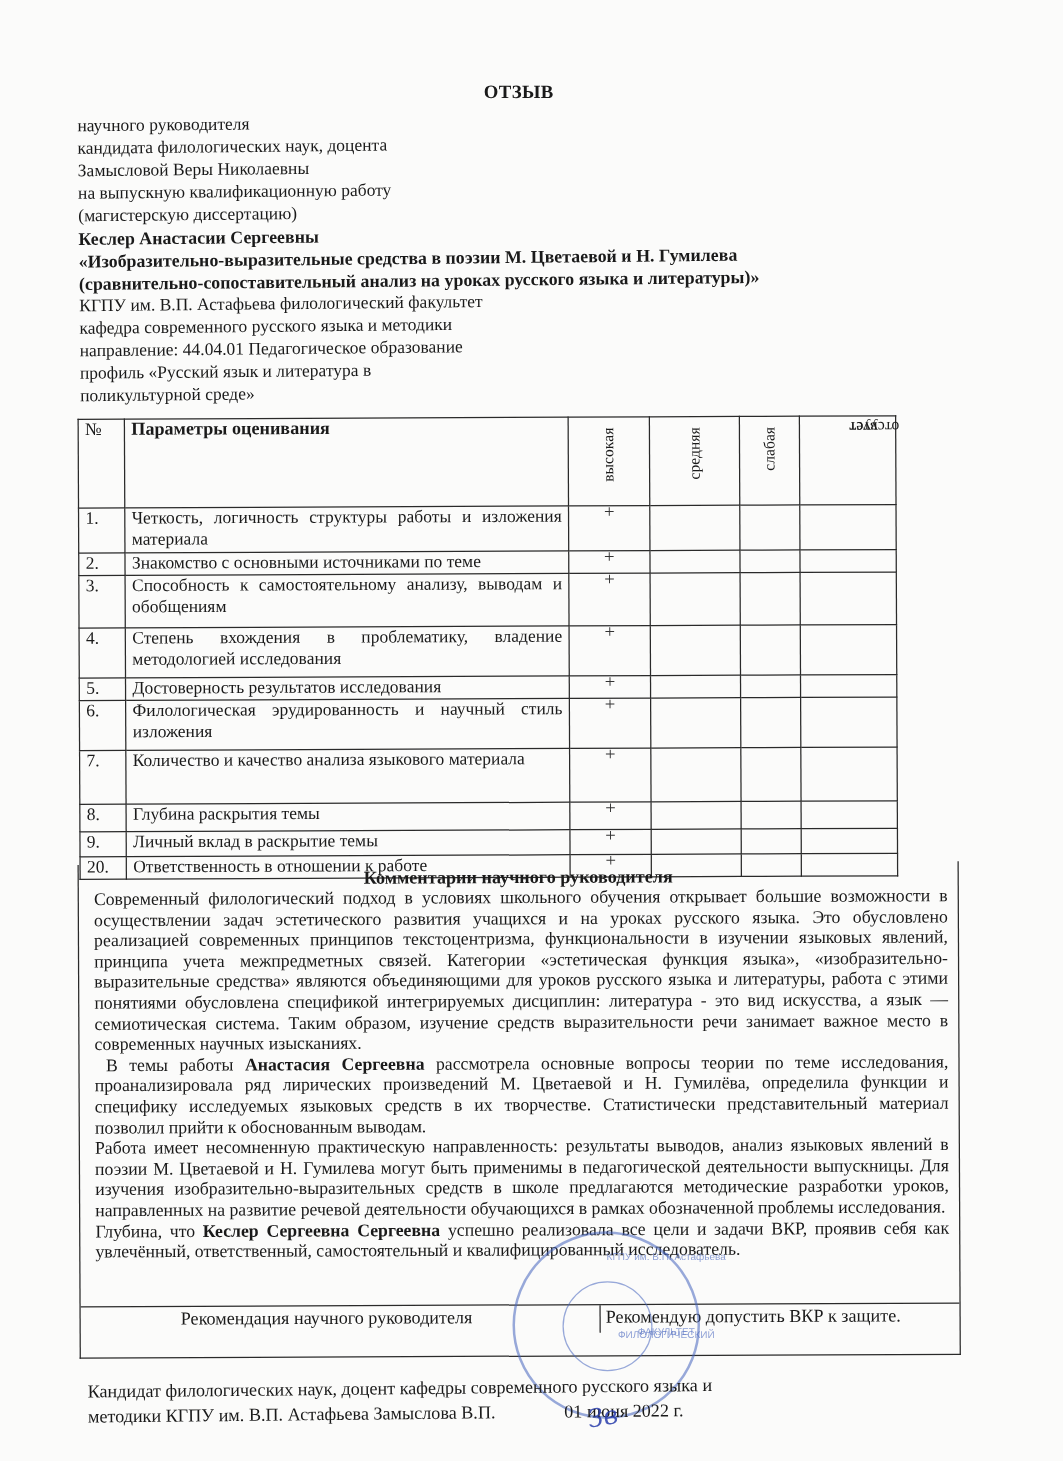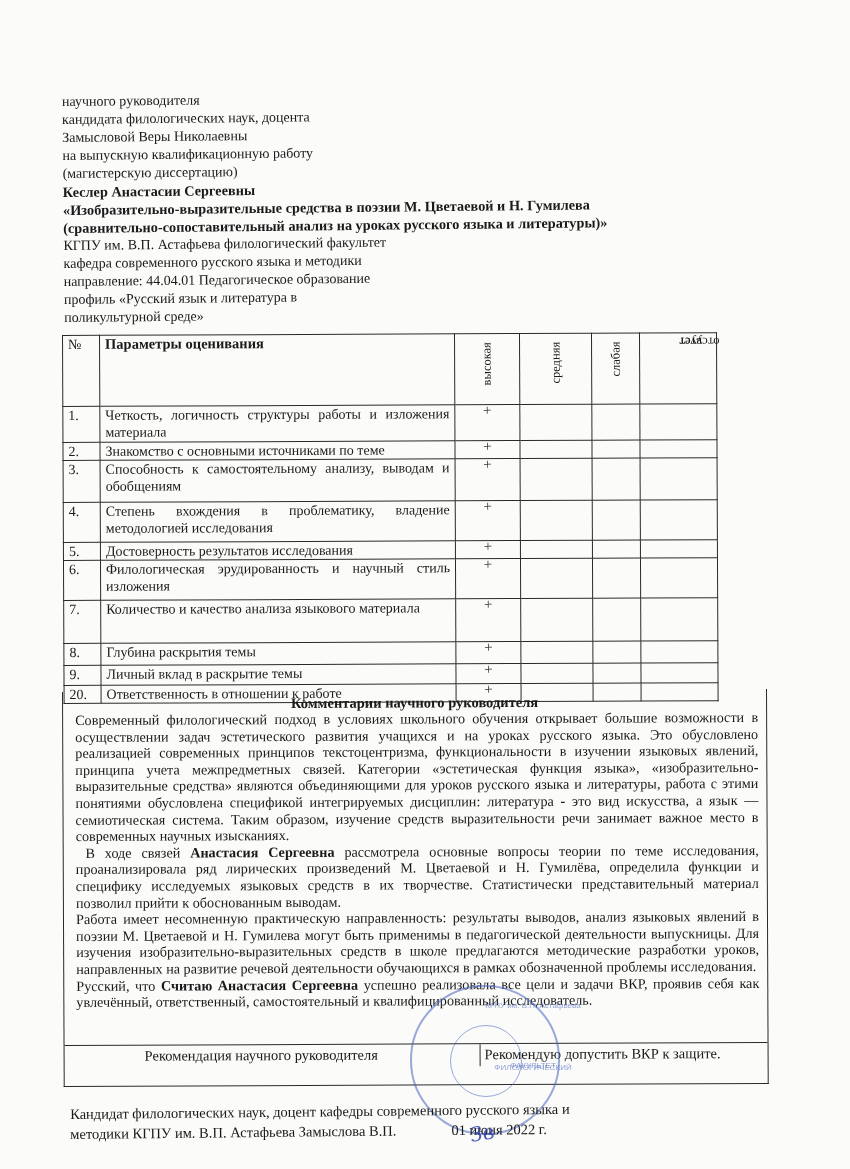--- a/index.html
+++ b/index.html
@@ -87,20 +87,21 @@
     position: absolute; left: 470px; top: 1118px; width: 60px; height: 25px;
     color: rgba(40,60,170,0.85); font-family: "DejaVu Serif", serif; font-style: italic;
     font-size: 20px; transform: rotate(-10deg);
   }
 </style>
 </head>
 <body>
 
 <div class="page">
 
+  <div class="title">ОТЗЫВ</div>
 
   <div class="head tilt">
     <div class="line">научного руководителя</div>
     <div class="line">кандидата филологических наук, доцента</div>
     <div class="line">Замысловой Веры Николаевны</div>
     <div class="line">на выпускную квалификационную работу</div>
     <div class="line">(магистерскую диссертацию)</div>
     <div class="line b">Кеслер Анастасии Сергеевны</div>
     <div class="line b">«Изобразительно-выразительные средства в поэзии М. Цветаевой и Н. Гумилева</div>
     <div class="line b">(сравнительно-сопоставительный анализ на уроках русского языка и литературы)»</div>
@@ -209,23 +210,23 @@
       <td class="mark"></td>
       <td class="mark"></td>
     </tr>
   </tbody>
     </table>
 
   <div class="comments">
     <div class="ct">Комментарии научного руководителя</div>
     <div class="body">
       <p class="last">Современный филологический подход в условиях школьного обучения открывает большие возможности в осуществлении задач эстетического развития учащихся и на уроках русского языка. Это обусловлено реализацией современных принципов текстоцентризма, функциональности в изучении языковых явлений, принципа учета межпредметных связей. Категории «эстетическая функция языка», «изобразительно-выразительные средства» являются объединяющими для уроков русского языка и литературы, работа с этими понятиями обусловлена спецификой интегрируемых дисциплин: литература - это вид искусства, а язык — семиотическая система. Таким образом, изучение средств выразительности речи занимает важное место в современных научных изысканиях.</p>
-      <p class="last">&nbsp;<span>В ходе связей </span><b>Анастасия Сергеевна</b><span> рассмотрела основные вопросы теории по теме исследования, проанализировала ряд лирических произведений М. Цветаевой и Н. Гумилёва, определила функции и специфику исследуемых языковых средств в их творчестве. Статистически представительный материал позволил прийти к обоснованным выводам.</span></p>
+      <p class="last">&nbsp;<span>В темы работы </span><b>Анастасия Сергеевна</b><span> рассмотрела основные вопросы теории по теме исследования, проанализировала ряд лирических произведений М. Цветаевой и Н. Гумилёва, определила функции и специфику исследуемых языковых средств в их творчестве. Статистически представительный материал позволил прийти к обоснованным выводам.</span></p>
       <p class="last">Работа имеет несомненную практическую направленность: результаты выводов, анализ языковых явлений в поэзии М. Цветаевой и Н. Гумилева могут быть применимы в педагогической деятельности выпускницы. Для изучения изобразительно-выразительных средств в школе предлагаются методические разработки уроков, направленных на развитие речевой деятельности обучающихся в рамках обозначенной проблемы исследования.</p>
-      <p class="last"><span>Русский, что </span><b>Считаю Анастасия Сергеевна</b><span> успешно реализовала все цели и задачи ВКР, проявив себя как увлечённый, ответственный, самостоятельный и квалифицированный исследователь.</span></p>
+      <p class="last"><span>Глубина, что </span><b>Кеслер Сергеевна Сергеевна</b><span> успешно реализовала все цели и задачи ВКР, проявив себя как увлечённый, ответственный, самостоятельный и квалифицированный исследователь.</span></p>
     </div>
     <div class="rec">
       <span class="rl">Рекомендация научного руководителя</span>
       <span class="div"></span>
       <span class="rr">Рекомендую допустить ВКР к защите.</span>
     </div>
   </div>
 
   <div class="stamp">
     <div class="t" style="top:14px">КГПУ им. В.П. Астафьева</div>

